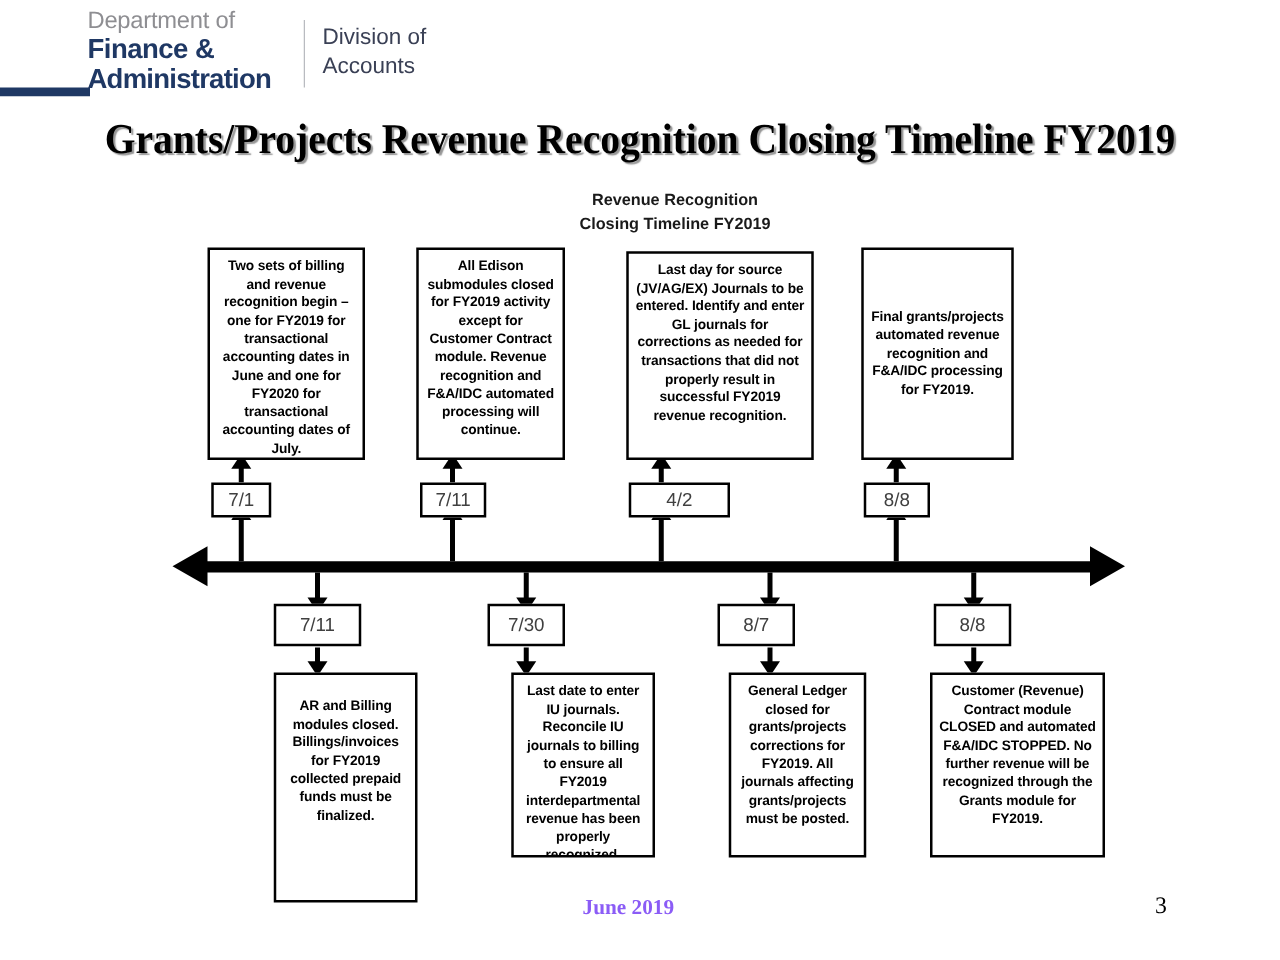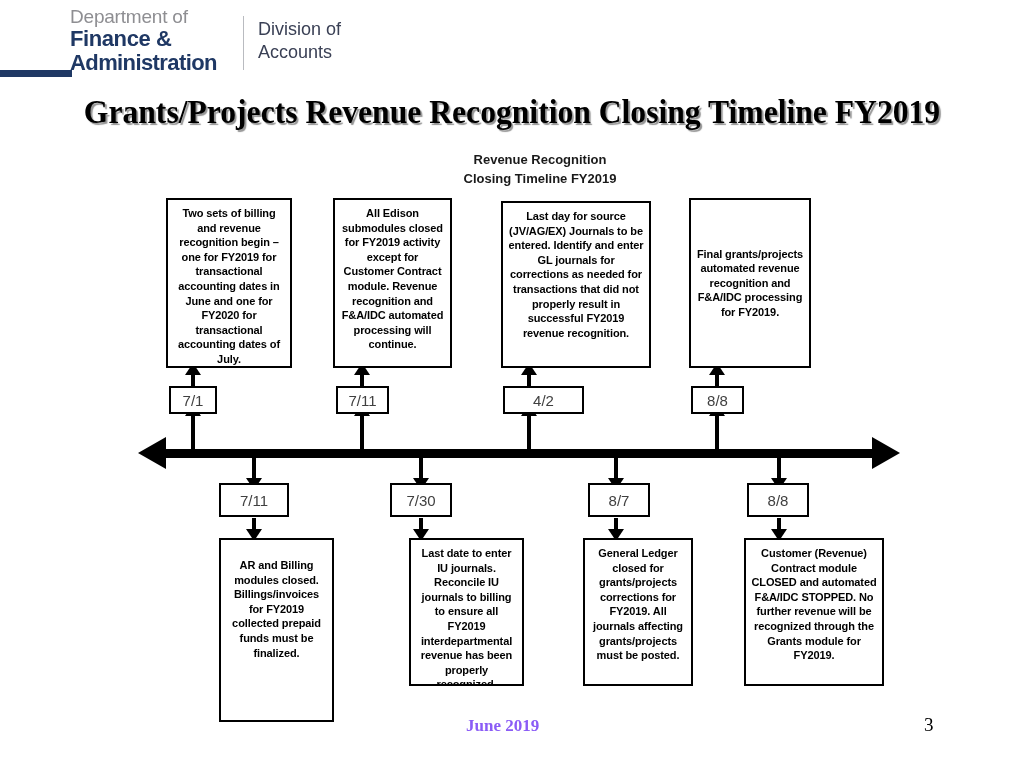--- a/index.html
+++ b/index.html
@@ -220,21 +220,21 @@
   <div class="stem" style="left:614px; top:518px; height:14px;"></div>
   <div class="tip down" style="left:608px; top:529px;"></div>
 
   <div class="stem" style="left:777px; top:458px; height:22px;"></div>
   <div class="tip down" style="left:771px; top:478px;"></div>
   <div class="stem" style="left:777px; top:518px; height:14px;"></div>
   <div class="tip down" style="left:771px; top:529px;"></div>
 
   <div class="date-chip" style="left:219px; top:483px; width:70px; height:34px;">7/11</div>
   <div class="date-chip" style="left:390px; top:483px; width:62px; height:34px;">7/30</div>
-  <div class="date-chip" style="left:588px; top:483px; width:62px; height:34px;">8/7</div>
+  <div class="date-chip" style="left:574px; top:483px; width:62px; height:34px;">8/7</div>
   <div class="date-chip" style="left:747px; top:483px; width:62px; height:34px;">8/8</div>
 
   <div class="note-box" style="left:219px; top:538px; width:115px; height:184px; padding-top:18px;">AR and Billing modules closed. Billings/invoices for FY2019 collected prepaid funds must be finalized.</div>
   <div class="note-box" style="left:389px; top:538px; width:115px; height:148px;margin-left:20px;">Last date to enter IU journals. Reconcile IU journals to billing to ensure all FY2019 interdepartmental revenue has been properly recognized.</div>
   <div class="note-box" style="left:583px; top:538px; width:110px; height:148px;">General Ledger closed for grants/projects corrections for FY2019.    All journals affecting grants/projects must be posted.</div>
   <div class="note-box" style="left:744px; top:538px; width:140px; height:148px;">Customer (Revenue) Contract module CLOSED and automated F&amp;A/IDC STOPPED. No further revenue will be recognized through the Grants module for FY2019.</div>
 
   <div class="footer-date">June 2019</div>
   <div class="footer-page">3</div>
 

